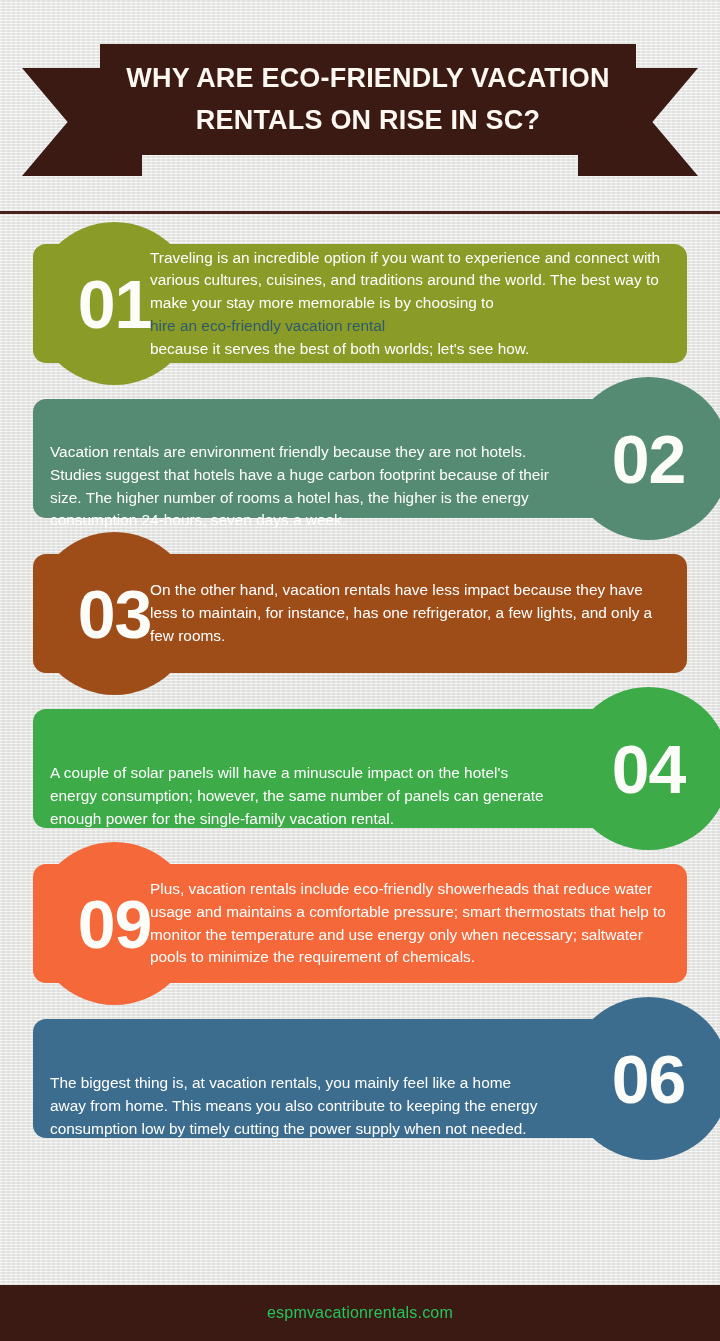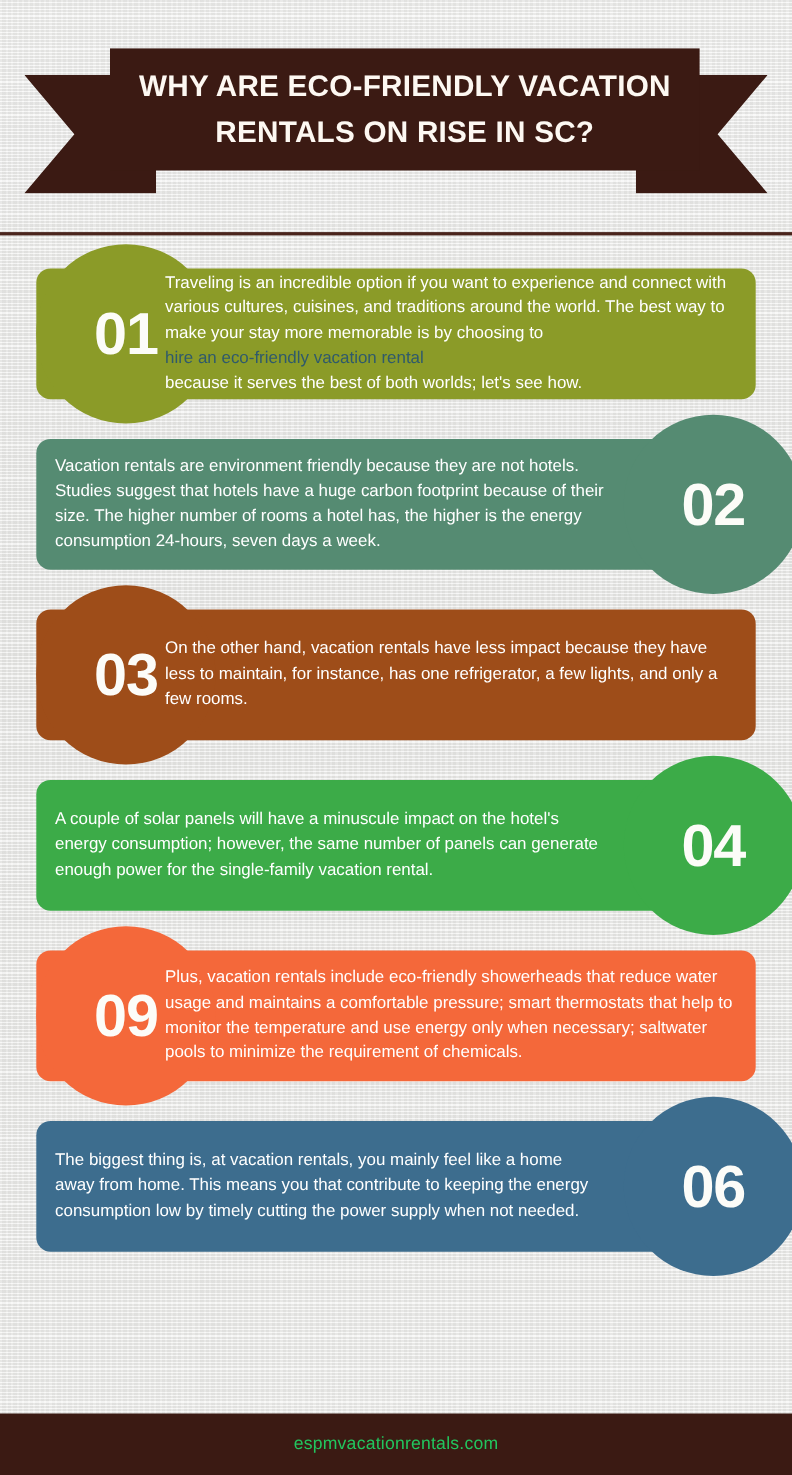--- a/index.html
+++ b/index.html
@@ -126,21 +126,21 @@
     display: flex;
     align-items: center;
     justify-content: center;
   }
   .block.left-circle .block-circle { left: 33px; }
   .block.right-circle .block-circle { left: 567px; }
 
   .block-number {
     position: relative;
     color: #fcfcf8;
-    font-size: 54px;
+    font-size: 68px;
     font-weight: bold;
     letter-spacing: -1px;
     line-height: 1;
     font-family: "Liberation Sans", sans-serif;
   }
   .block-text {
     position: absolute;
     top: 22px;
     height: 119px;
     display: flex;
@@ -152,20 +152,21 @@
     font-family: "Liberation Sans", sans-serif;
   }
   .block.left-circle .block-text {
     left: 150px;
     width: 520px;
     justify-content: center;
   }
   .block.right-circle .block-text {
     left: 50px;
     width: 500px;
+    margin-top: 28px;
   }
   .block-text .inline-link {
     color: #2f5a6b;
   }
 
   
   .footer {
     position: absolute;
     left: 0;
     bottom: 0;
@@ -244,21 +245,21 @@
         <span class="block-number">09</span>
       </div>
       <div class="block-text">Plus, vacation rentals include eco-friendly showerheads that reduce water usage and maintains a comfortable pressure; smart thermostats that help to monitor the temperature and use energy only when necessary; saltwater pools to minimize the requirement of chemicals.</div>
     </div>
 
     <div class="block right-circle">
       <div class="block-bar" style="background: rgb(61, 109, 142);"></div>
       <div class="block-circle" style="background: rgb(61, 109, 142);">
         <span class="block-number">06</span>
       </div>
-      <div class="block-text">The biggest thing is, at vacation rentals, you mainly feel like a home away from home. This means you that contribute to keeping the energy consumption low by timely cutting the power supply when not needed.</div>
+      <div class="block-text">The biggest thing is, at vacation rentals, you mainly feel like a home away from home. This means you also contribute to keeping the energy consumption low by timely cutting the power supply when not needed.</div>
     </div>
 
   </div>
 
   <div class="footer" style="background: rgb(59, 26, 19);">
     <span class="footer-text" style="color: #22c55e;">espmvacationrentals.com</span>
   </div>
 
 </div>
 

